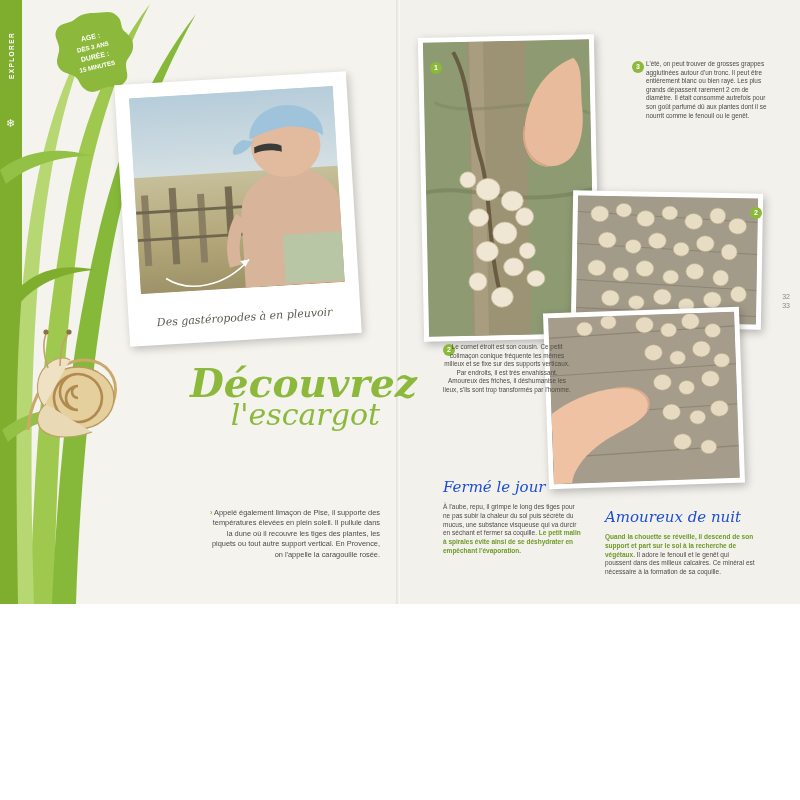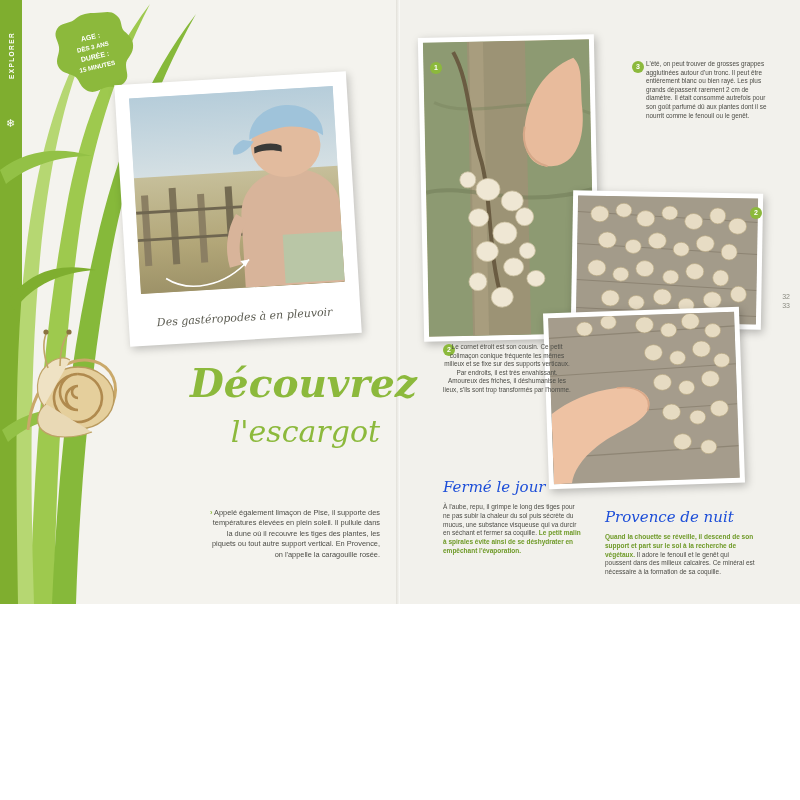--- a/index.html
+++ b/index.html
@@ -124,21 +124,21 @@
     left: 190px; top: 368px;
     width: 190px;
     color: #8cb93c;
     font-family: "DejaVu Serif", serif;
     font-style: italic;
     font-size: 30px;
     line-height: 31px;
     text-align: right;
   }
   .title-left .l1 { display:block; font-size: 39px; font-weight: bold; }
-  .title-left .l2 { display:block;margin-top:17px; }
+  .title-left .l2 { display:block; }
   .title-left .l3 { display:block; }
 
   .body-left {
     position: absolute;
     left: 208px; top: 508px;
     width: 172px;
     text-align: right;
     color: #4c4c46;
     font-size: 7.4px;
     line-height: 10.4px;
@@ -421,21 +421,21 @@
 
   <div class="cap-block cap-3">L'été, on peut trouver de grosses grappes agglutinées autour d'un tronc. Il peut être entièrement blanc ou bien rayé. Les plus grands dépassent rarement 2 cm de diamètre. Il était consommé autrefois pour son goût parfumé dû aux plantes dont il se nourrit comme le fenouil ou le genêt.</div>
   <div class="cap-block cap-2">Le cornet étroit est son cousin. Ce petit colimaçon conique fréquente les mêmes milieux et se fixe sur des supports verticaux. Par endroits, il est très envahissant. Amoureux des friches, il déshumanise les lieux, s'ils sont trop transformés par l'homme.</div>
 
   <div class="sub-title st-1">Fermé le jour</div>
   <div class="col-text ct-1">
     <span>À l'aube, repu, il grimpe le long des tiges pour ne pas subir la chaleur du sol puis sécrète du mucus, une substance visqueuse qui va durcir en séchant et fermer sa coquille.</span>
     <span class="bold-green">Le petit malin à spirales évite ainsi de se déshydrater en empêchant l'évaporation.</span>
   </div>
 
-  <div class="sub-title st-2">Provence de nuit</div>
+  <div class="sub-title st-2">Amoureux de nuit</div>
   <div class="col-text ct-2">
     <span class="bold-green">Quand la chouette se réveille, il descend de son support et part sur le sol à la recherche de végétaux.</span>
     <span>Il adore le fenouil et le genêt qui poussent dans des milieux calcaires. Ce minéral est nécessaire à la formation de sa coquille.</span>
   </div>
 
   <div class="folio">
     <div>32</div>
     <div>33</div>
   </div>
 

